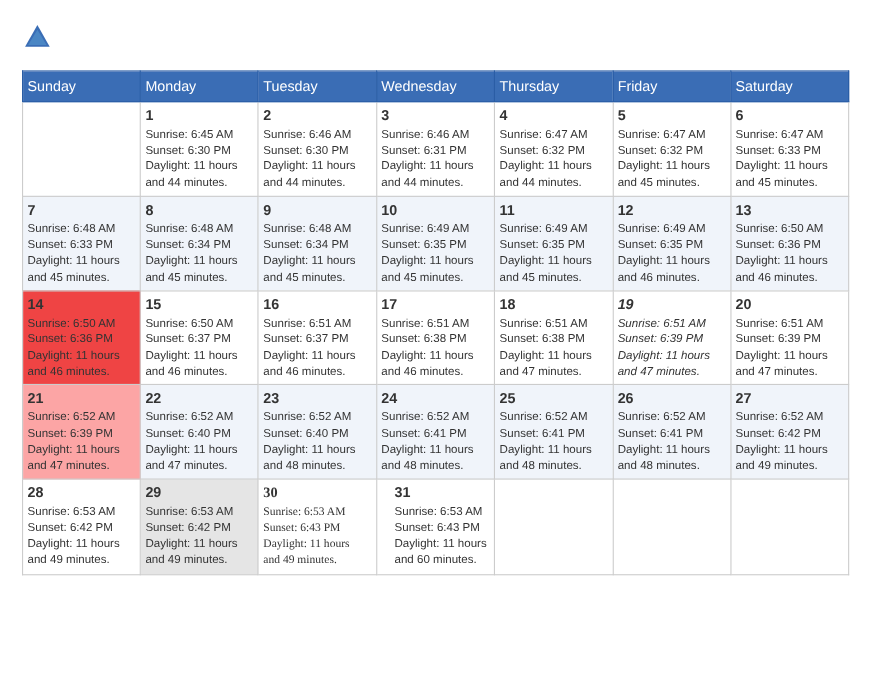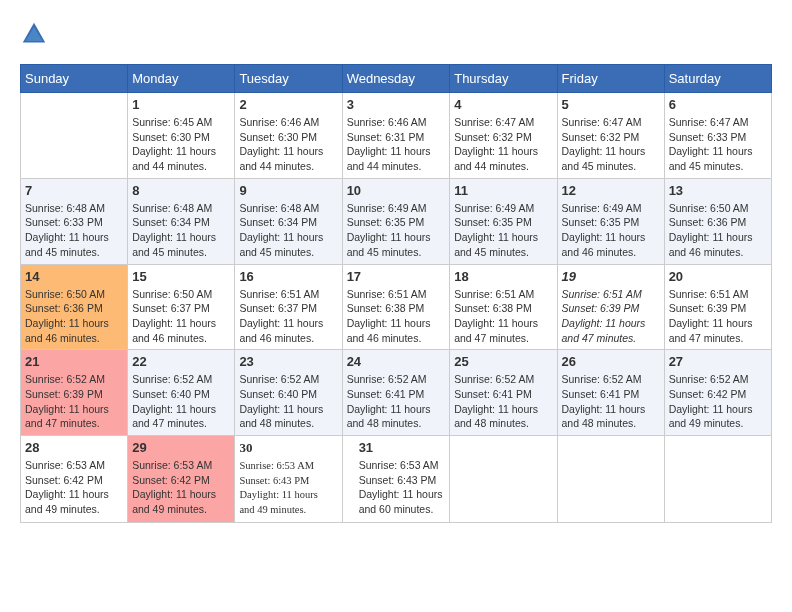--- a/index.html
+++ b/index.html
@@ -163,21 +163,21 @@
         <td style="background-color: rgb(240, 244, 250);">
           <div class="day-number">12</div>
           <div class="day-info"><span>Sunrise: 6:49 AM</span><br><span>Sunset: 6:35 PM</span><br><span>Daylight: 11 hours</span><br><span>and 46 minutes.</span></div>
         </td>
         <td style="background-color: rgb(240, 244, 250);">
           <div class="day-number">13</div>
           <div class="day-info"><span>Sunrise: 6:50 AM</span><br><span>Sunset: 6:36 PM</span><br><span>Daylight: 11 hours</span><br><span>and 46 minutes.</span></div>
         </td>
       </tr>
       <tr>
-        <td style="background-color: #fdba74;">
+        <td style="background-color: #ef4444;">
           <div class="day-number">14</div>
           <div class="day-info"><span>Sunrise: 6:50 AM</span><br><span>Sunset: 6:36 PM</span><br><span>Daylight: 11 hours</span><br><span>and 46 minutes.</span></div>
         </td>
         <td style="background-color: rgb(255, 255, 255);">
           <div class="day-number">15</div>
           <div class="day-info"><span>Sunrise: 6:50 AM</span><br><span>Sunset: 6:37 PM</span><br><span>Daylight: 11 hours</span><br><span>and 46 minutes.</span></div>
         </td>
         <td style="background-color: rgb(255, 255, 255);">
           <div class="day-number">16</div>
           <div class="day-info"><span>Sunrise: 6:51 AM</span><br><span>Sunset: 6:37 PM</span><br><span>Daylight: 11 hours</span><br><span>and 46 minutes.</span></div>
@@ -227,21 +227,21 @@
         <td style="background-color: rgb(240, 244, 250);">
           <div class="day-number">27</div>
           <div class="day-info"><span>Sunrise: 6:52 AM</span><br><span>Sunset: 6:42 PM</span><br><span>Daylight: 11 hours</span><br><span>and 49 minutes.</span></div>
         </td>
       </tr>
       <tr>
         <td style="background-color: rgb(255, 255, 255);">
           <div class="day-number">28</div>
           <div class="day-info"><span>Sunrise: 6:53 AM</span><br><span>Sunset: 6:42 PM</span><br><span>Daylight: 11 hours</span><br><span>and 49 minutes.</span></div>
         </td>
-        <td style="background-color: #fca5a5;">
+        <td style="background-color: #e5e5e5;">
           <div class="day-number">29</div>
           <div class="day-info"><span>Sunrise: 6:53 AM</span><br><span>Sunset: 6:42 PM</span><br><span>Daylight: 11 hours</span><br><span>and 49 minutes.</span></div>
         </td>
         <td style="background-color: rgb(255, 255, 255); font-family: Liberation Serif, serif;">
           <div class="day-number">30</div>
           <div class="day-info"><span>Sunrise: 6:53 AM</span><br><span>Sunset: 6:43 PM</span><br><span>Daylight: 11 hours</span><br><span>and 49 minutes.</span></div>
         </td>
         <td style="background-color: rgb(255, 255, 255); padding-left: 16px;">
           <div class="day-number">31</div>
           <div class="day-info"><span>Sunrise: 6:53 AM</span><br><span>Sunset: 6:43 PM</span><br><span>Daylight: 11 hours</span><br><span>and 60 minutes.</span></div>

